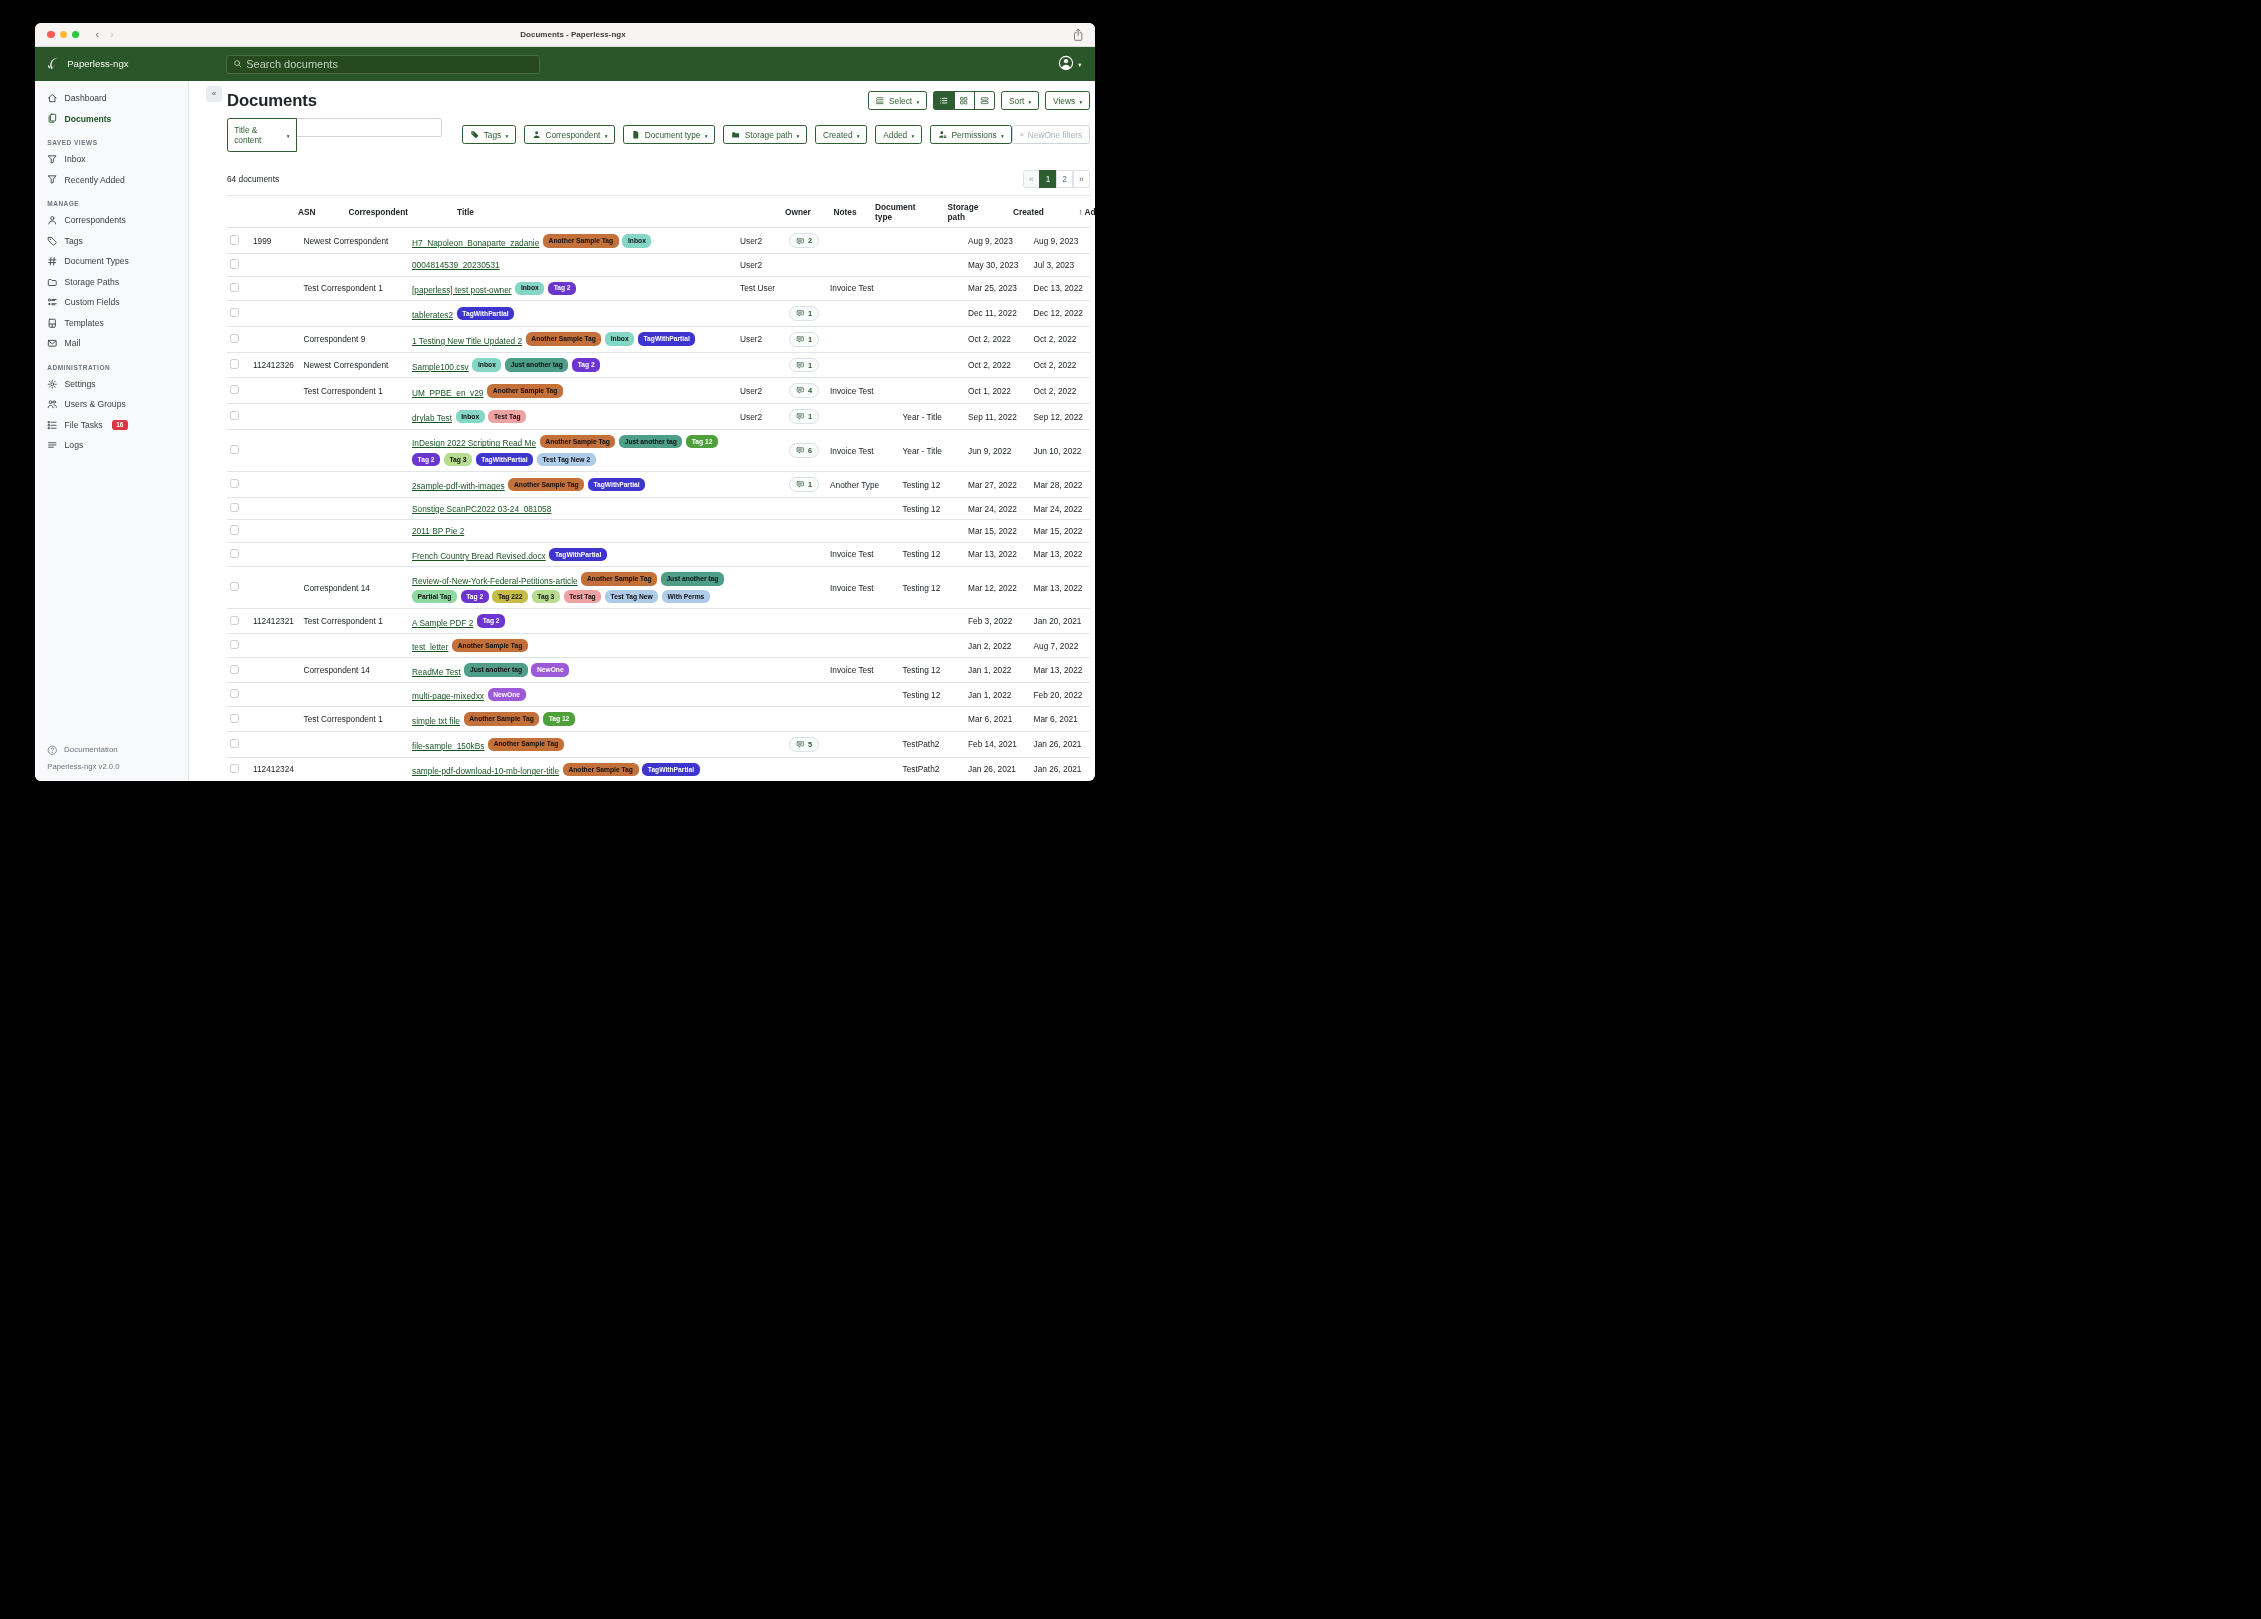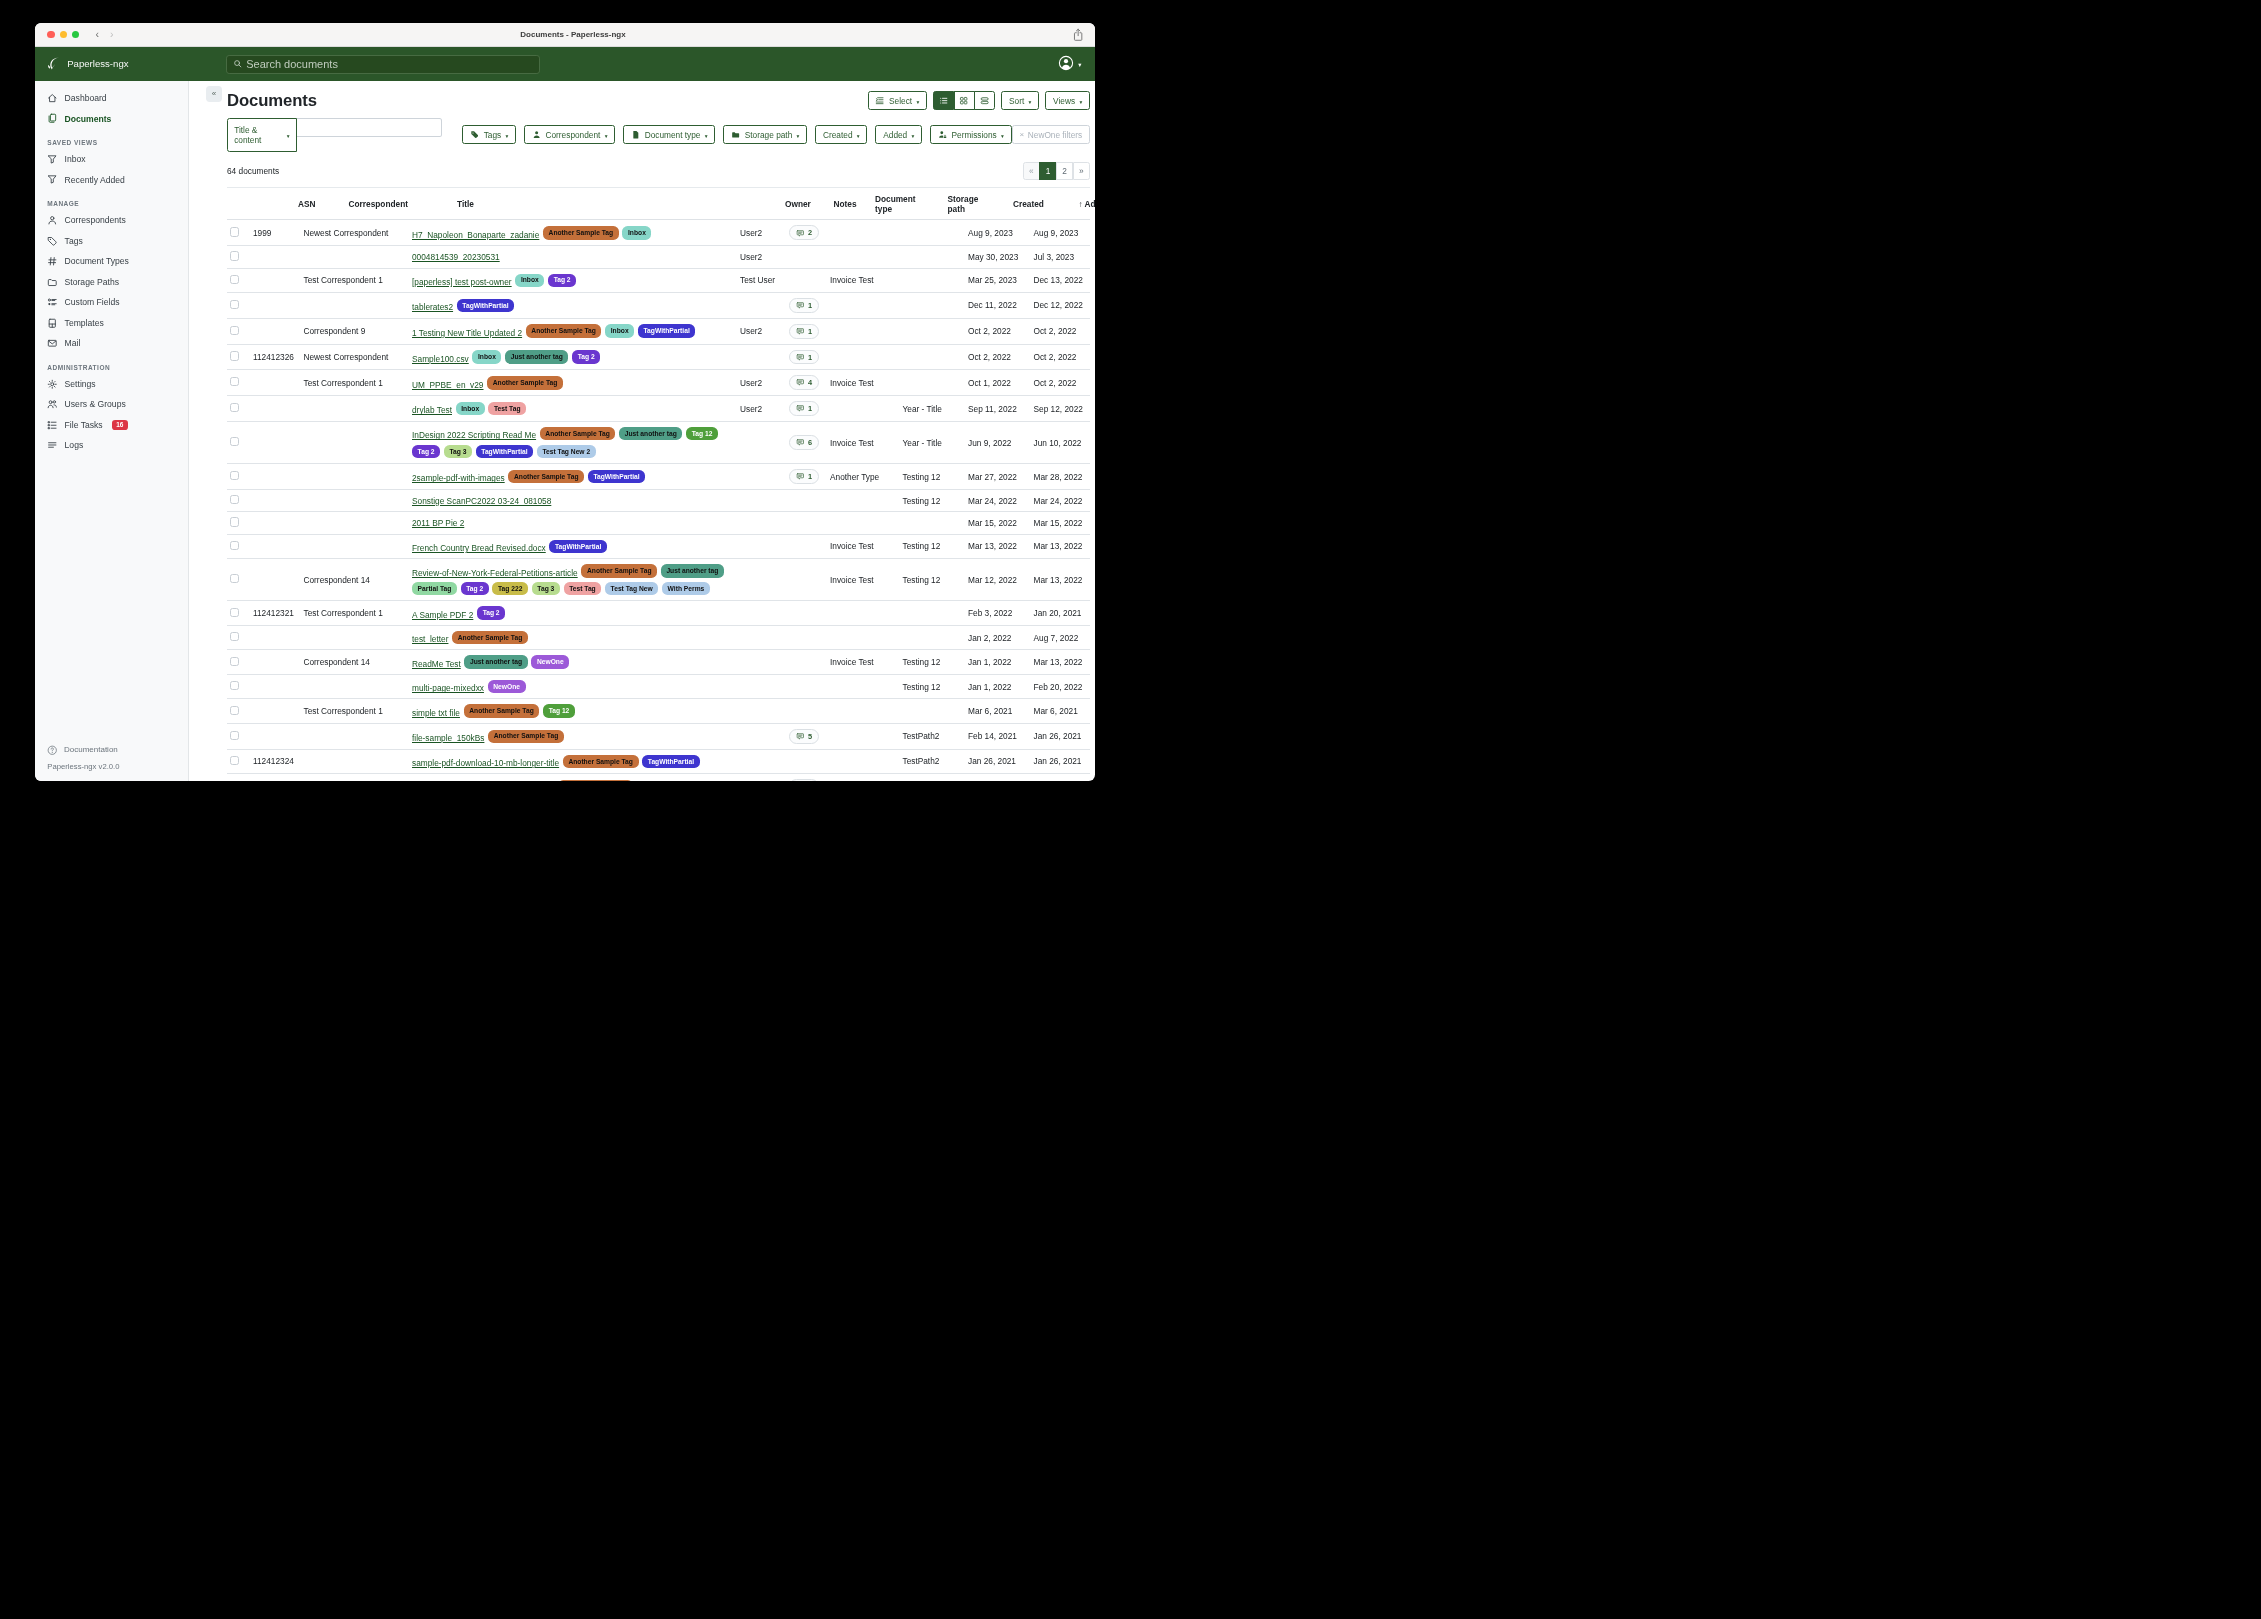--- a/index.html
+++ b/index.html
@@ -66,21 +66,21 @@
   .filters-row { margin-top:7.4px; display:flex; align-items:center; }
   .fgroup { display:inline-flex; margin-right:20px; }
   .fsel { height:34px; display:inline-flex; align-items:center; gap:4.3px; padding:0 6.2px; background:#fff;
           border:0.6px solid #2e5d31; border-radius:2.5px 0 0 2.5px; color:#2e5d31; font-size:8.3px; }
   .finput { height:19px; width:156px; border:0.6px solid #ced4da; border-left:none; border-radius:0 2.5px 2.5px 0;
             font-size:8.3px; padding:0 6.2px; color:#212529; outline:none; }
   .fbtns { display:flex; gap:8px; align-items:center; }
   .btn.reset { margin-left:auto; border-color:#ced4da; color:#aab2ba; gap:3.7px; }
   .btn.reset .x { font-size:8px; }
 
-  .meta-row { margin-top:10px; display:flex; align-items:center; justify-content:space-between; }
+  .meta-row { margin-top:18px; display:flex; align-items:center; justify-content:space-between; }
   .doc-count { font-size:8.3px; color:#212529; }
   .pager { display:inline-flex; }
   .pbtn { min-width:17.3px; height:18px; padding:0 5px; display:flex; align-items:center; justify-content:center;
           border:0.6px solid #dee2e6; background:#fff; color:#5f6a73; font-size:8.3px; margin-left:-0.6px; cursor:default; }
   .pbtn:first-child { border-radius:2.5px 0 0 2.5px; margin-left:0; }
   .pbtn:last-child { border-radius:0 2.5px 2.5px 0; }
   .pbtn.muted { background:#f8f9fa; color:#98a1a9; }
   .pbtn.active { background:#2e5d31; border-color:#2e5d31; color:#fff; }
 
   

